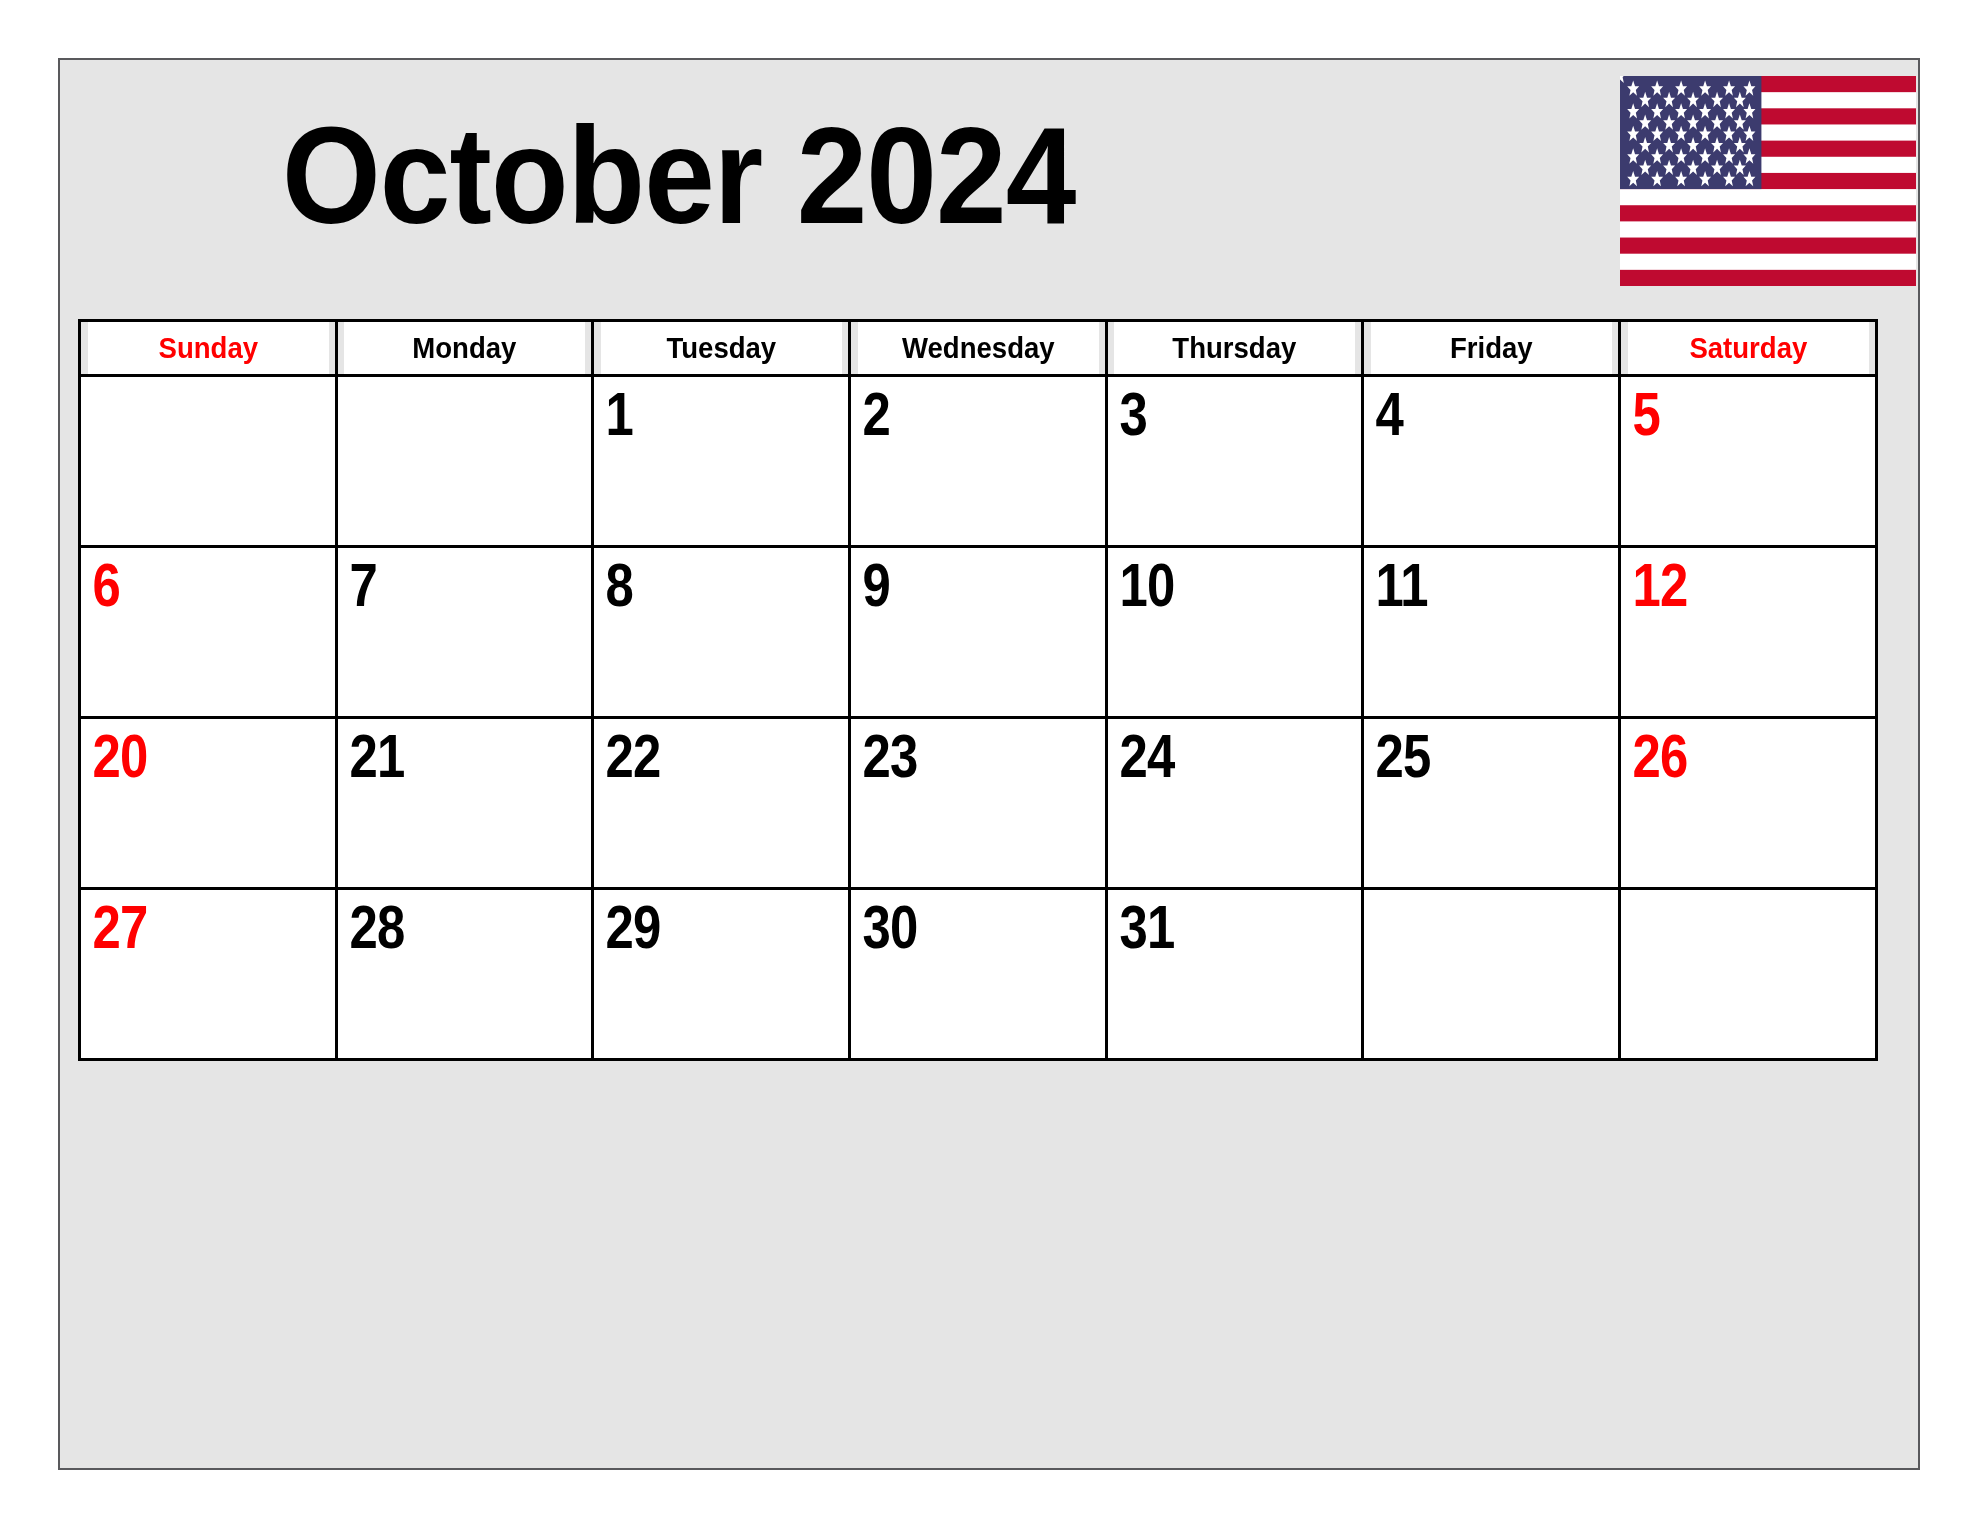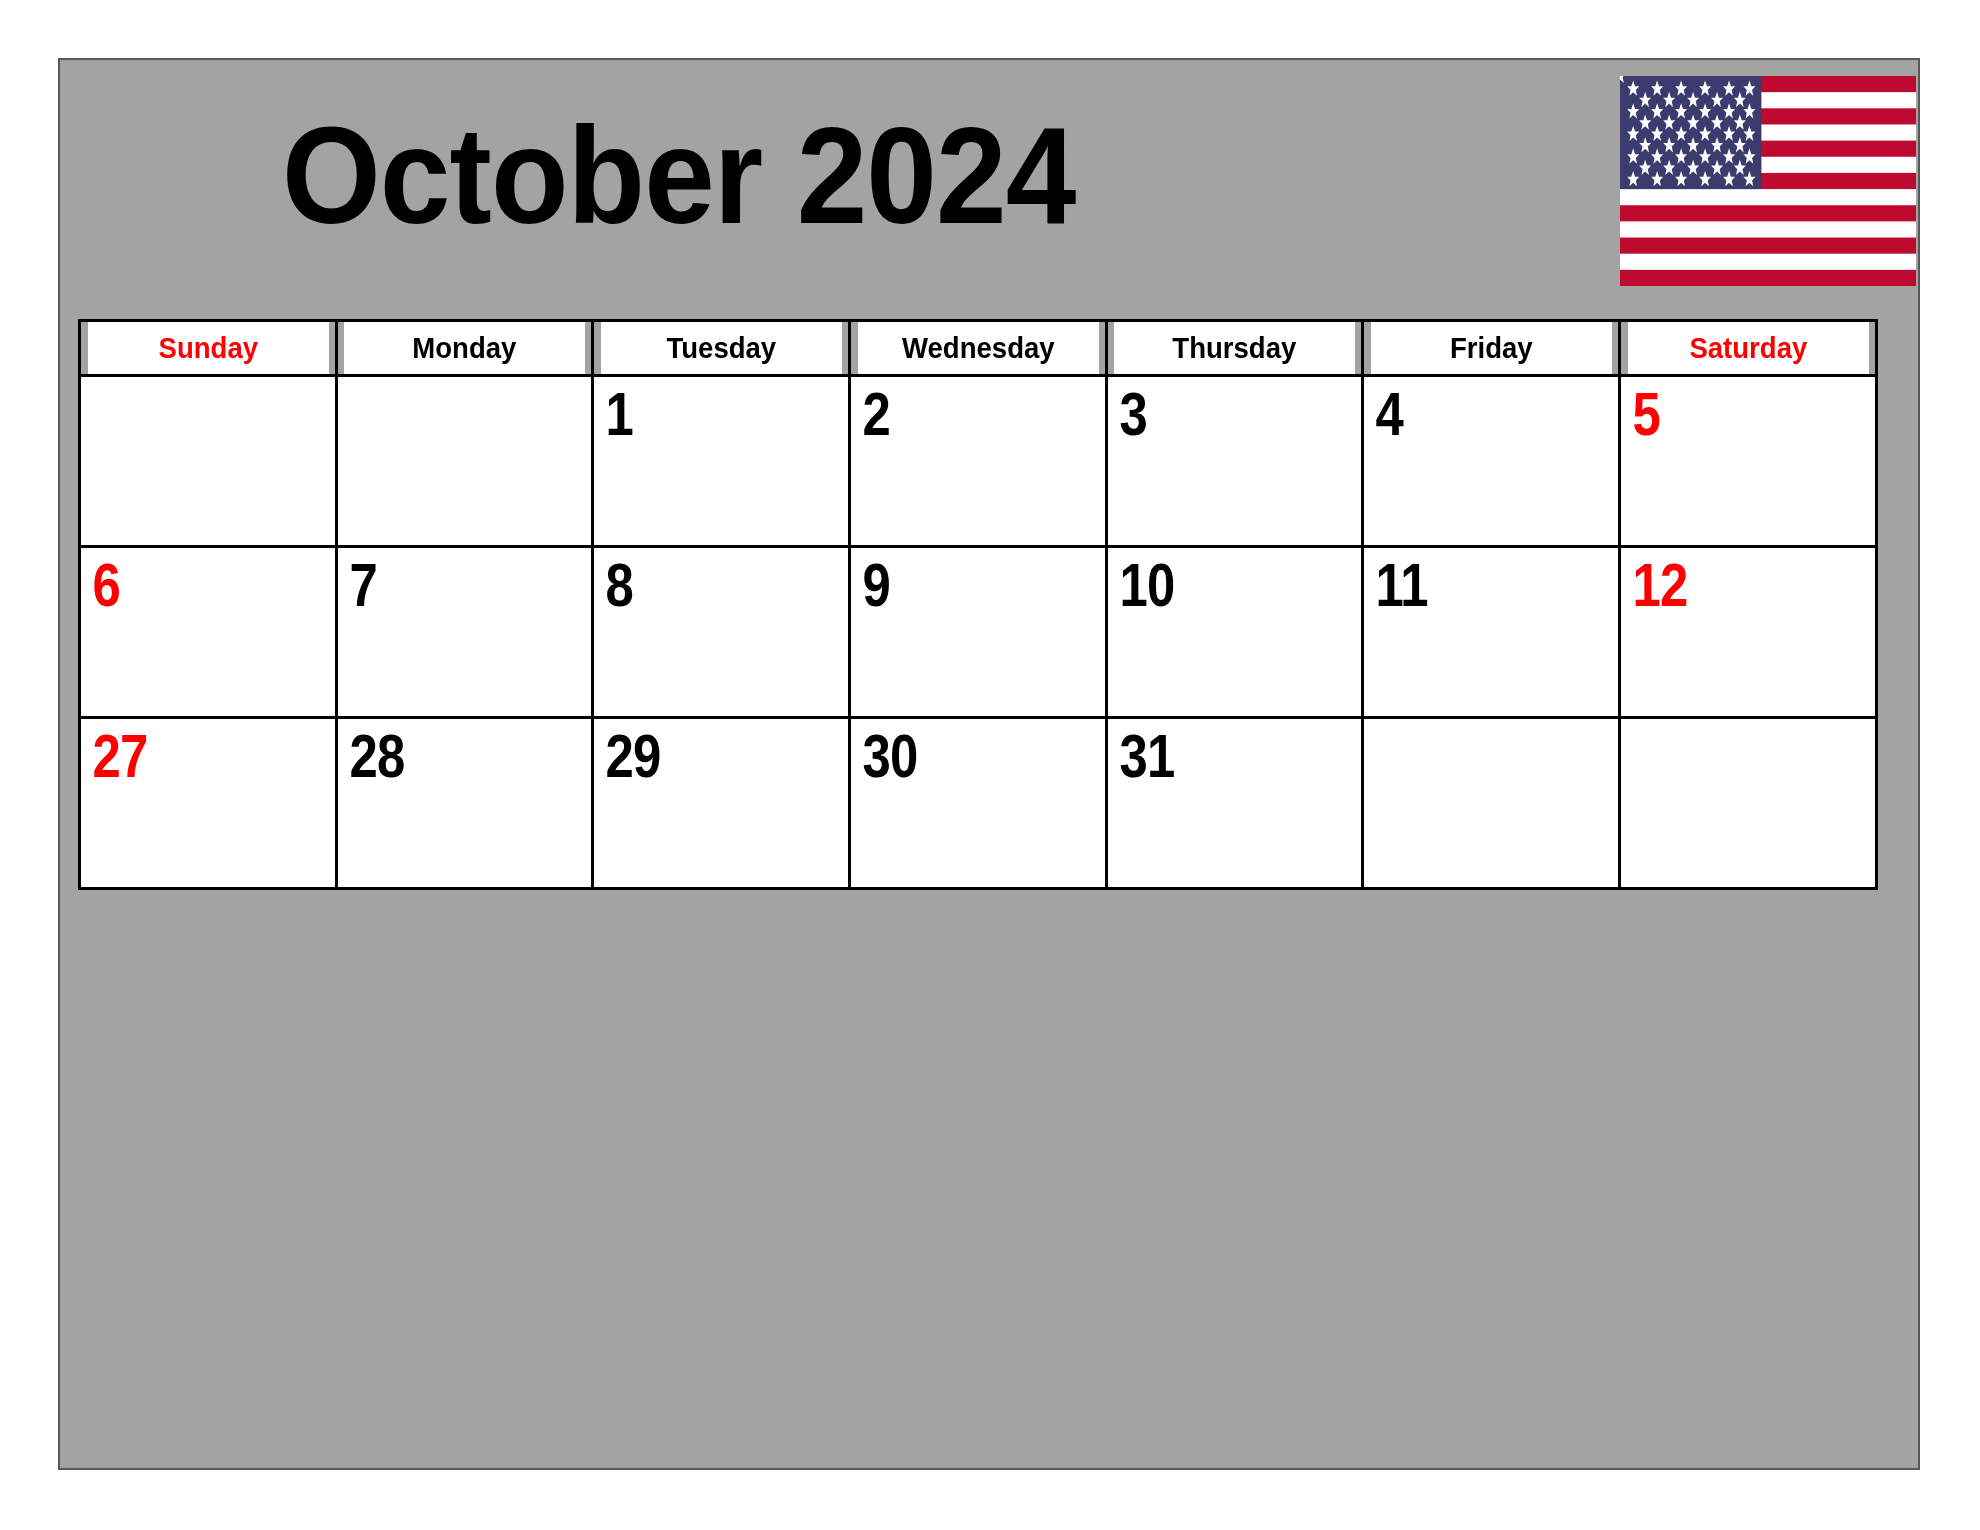--- a/index.html
+++ b/index.html
@@ -14,21 +14,21 @@
     overflow: hidden;
   }
 
   #page {
     position: absolute;
     left: 58px;
     top: 58px;
     width: 1862px;
     height: 1412px;
     border: 2px solid #59595c;
-    background: #a3a3a3;
+    background: #e5e5e5;
     box-sizing: border-box;
   }
 
   
   #header-band {
     position: absolute;
     left: 0;
     top: 0;
     width: 100%;
     height: 248px;
@@ -261,20 +261,43 @@
           <td>
             <span class="daynum">10</span>
           </td>
           <td>
             <span class="daynum">11</span>
           </td>
           <td class="last-col">
             <span class="daynum sat">12</span>
           </td>
         </tr>
+        <tr>
+          <td class="first-col">
+            <span class="daynum sun">20</span>
+          </td>
+          <td>
+            <span class="daynum">21</span>
+          </td>
+          <td>
+            <span class="daynum">22</span>
+          </td>
+          <td>
+            <span class="daynum">23</span>
+          </td>
+          <td>
+            <span class="daynum">24</span>
+          </td>
+          <td>
+            <span class="daynum">25</span>
+          </td>
+          <td class="last-col">
+            <span class="daynum sat">26</span>
+          </td>
+        </tr>
         <tr class="last-week">
           <td class="first-col">
             <span class="daynum sun">27</span>
           </td>
           <td>
             <span class="daynum">28</span>
           </td>
           <td>
             <span class="daynum">29</span>
           </td>

